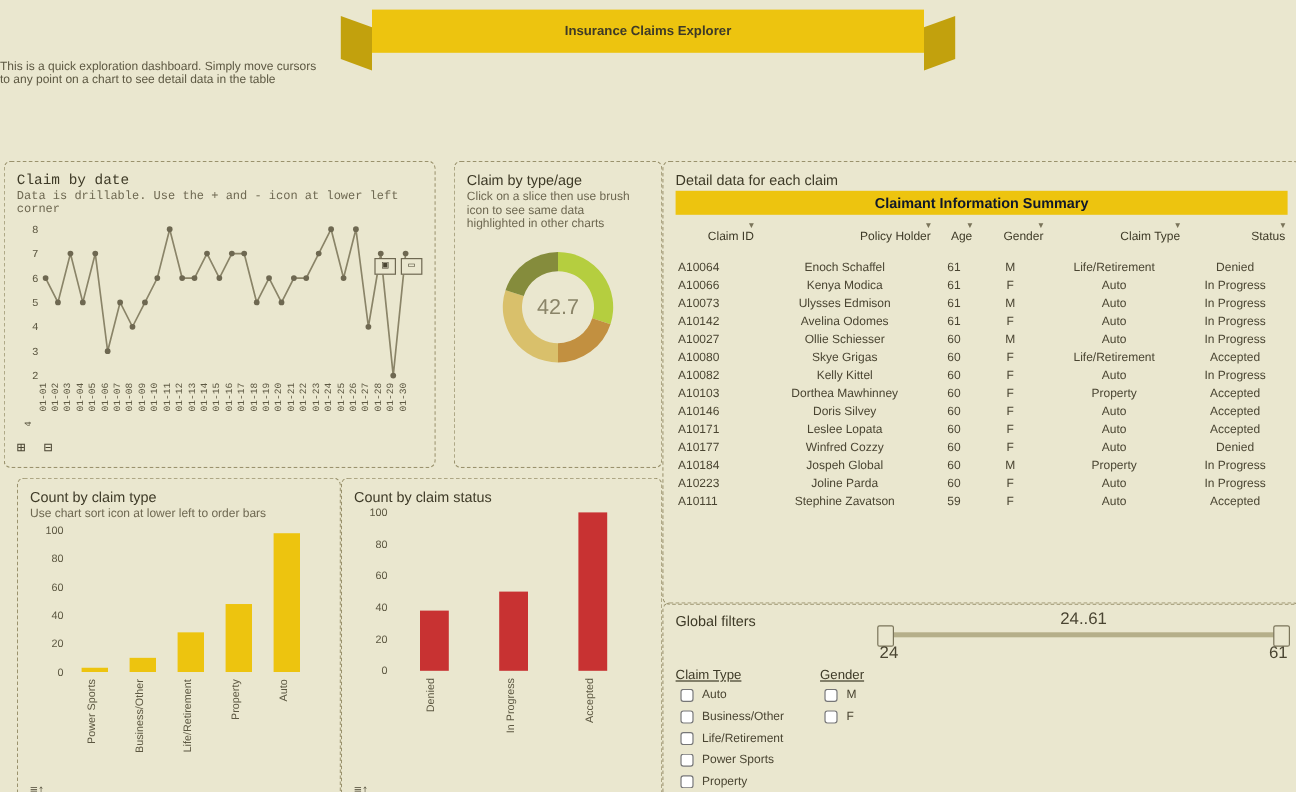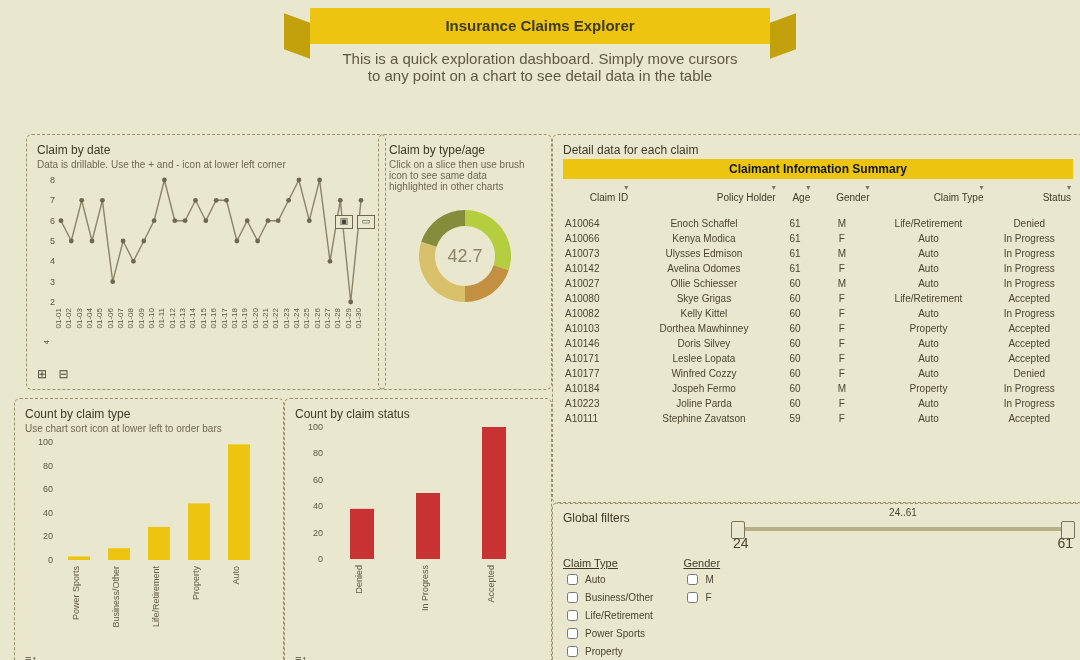--- a/index.html
+++ b/index.html
@@ -1,29 +1,29 @@
 <!DOCTYPE html>
 <html><head>
 <meta charset="utf-8">
 <style>
   html,body{margin:0;padding:0;width:1080px;height:660px;font-family:Verdana,Arial,sans-serif;font-size:11px;color:#4a4532;background:#eae7cf;}
   .page{position:relative;width:1080px;height:660px;}
   
   .ribbon{position:relative;width:460px;margin:8px auto 4px auto;text-align:center;}
-  .ribbon-band{background:#edc40f;height:36px;line-height:36px;font-size:15px;font-weight:bold;color:#3e3a27;}
+  .ribbon-band{background:#edc40f;height:36px;line-height:36px;font-size:11px;font-weight:bold;color:#3e3a27;}
   .ribbon-tail{position:absolute;top:10px;width:26px;height:36px;background:#c2a10d;}
   .ribbon-tail.left{left:-26px;transform:skewY(20deg);}
   .ribbon-tail.right{right:-26px;transform:skewY(-20deg);}
-  .subtitle{text-align:center;font-size:15px;margin-top:6px;color:#5d5842;}
+  .subtitle{text-align:left;font-size:10px;margin-top:6px;color:#5d5842;}
   
   .panel{position:absolute;border:1px dashed #9a926d;border-radius:6px;padding:8px 10px;}
   .panel-title{font-size:12px;margin:0 0 2px 0;font-weight:normal;color:#3e3a27;}
   .panel-sub{font-size:10px;color:#6e6851;margin-bottom:4px;}
   
-  #p-date{left:26px;top:126px;width:338px;height:238px;}
+  #p-date{left:3px;top:126px;width:338px;height:238px;font-family:Liberation Mono, monospace;}
   .date-svg{display:block;}
   .date-pt{fill:#6e6851;}
   .date-line{fill:none;stroke:#8a8468;stroke-width:1.4;}
   .mini-icon{position:absolute;top:80px;right:10px;display:flex;gap:4px;}
   .mini-icon span{width:16px;height:12px;border:1px solid #6e6851;font-size:9px;text-align:center;line-height:11px;background:#eae7cf;display:inline-block;}
   .pm-icons{position:absolute;left:10px;bottom:8px;font-size:12px;letter-spacing:4px;color:#4a4532;}
   
   #p-type{left:378px;top:126px;width:152px;height:238px;}
   .donut-wrap{display:flex;align-items:center;justify-content:center;height:120px;}
   
@@ -38,21 +38,21 @@
   #p-count-type{left:14px;top:390px;width:248px;height:260px;}
   #p-count-status{left:284px;top:390px;width:246px;height:260px;}
   .bars-svg text{font-size:9px;fill:#5d5842;}
   .sort-icon{position:absolute;left:10px;bottom:10px;font-size:11px;}
   
   #p-filters{left:552px;top:494px;width:510px;height:156px;}
   .slider-wrap{position:relative;margin:6px 0 4px 180px;height:30px;}
   .slider-track{position:absolute;top:10px;left:0;right:0;height:4px;background:#cfc9a8;border-radius:2px;}
   .slider-fill{position:absolute;top:10px;left:0;right:0;height:4px;background:#b5af8a;}
   .slider-handle{position:absolute;top:4px;width:12px;height:16px;background:#eae7cf;border:1px solid #7a745a;border-radius:2px;}
-  .slider-label{position:absolute;top:-10px;left:50%;transform:translateX(-50%);font-size:10px;}
+  .slider-label{position:absolute;top:-10px;left:50%;transform:translateX(-50%);font-size:14px;}
   .slider-end{position:absolute;top:18px;font-size:14px;}
   .filter-cols{display:flex;gap:30px;margin-top:6px;}
   .filter-col h4{margin:0 0 2px 0;font-size:11px;font-weight:normal;text-decoration:underline;color:#3e3a27;}
   .chk{display:flex;align-items:center;gap:4px;font-size:10px;margin:1px 0;}
   .chk input{width:11px;height:11px;}
 </style>
 </head>
 <body>
 
 <div class="page">
@@ -265,21 +265,21 @@
           <tr>
             <td>A10177</td>
             <td>Winfred Cozzy</td>
             <td>60</td>
             <td>F</td>
             <td>Auto</td>
             <td>Denied</td>
           </tr>
           <tr>
             <td>A10184</td>
-            <td>Jospeh Fermo</td>
+            <td>Jospeh Global</td>
             <td>60</td>
             <td>M</td>
             <td>Property</td>
             <td>In Progress</td>
           </tr>
           <tr>
             <td>A10223</td>
             <td>Joline Parda</td>
             <td>60</td>
             <td>F</td>

